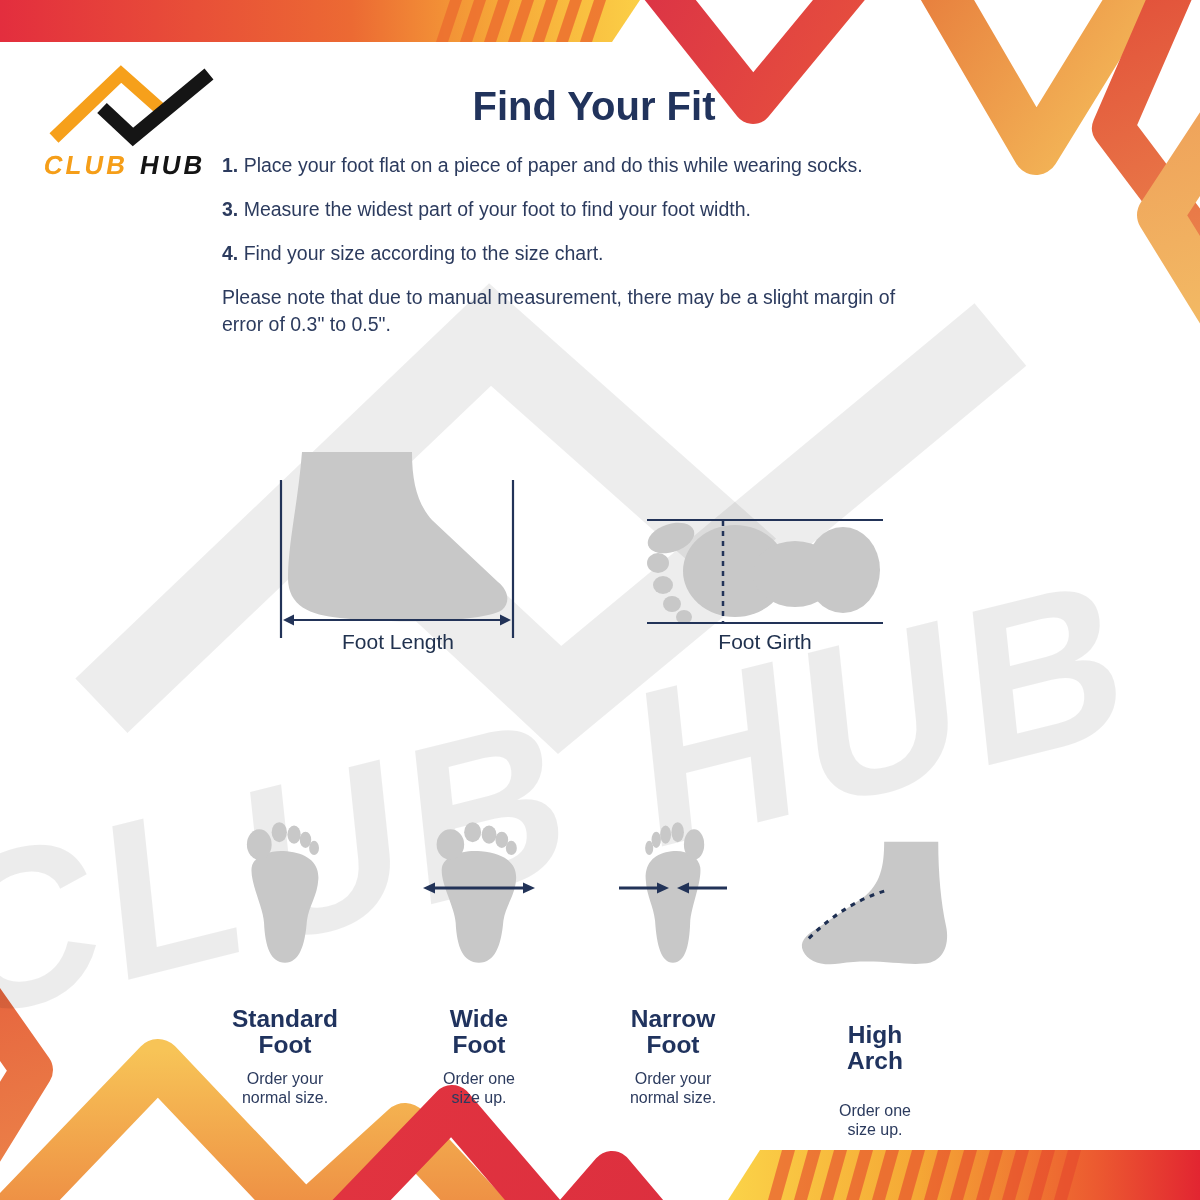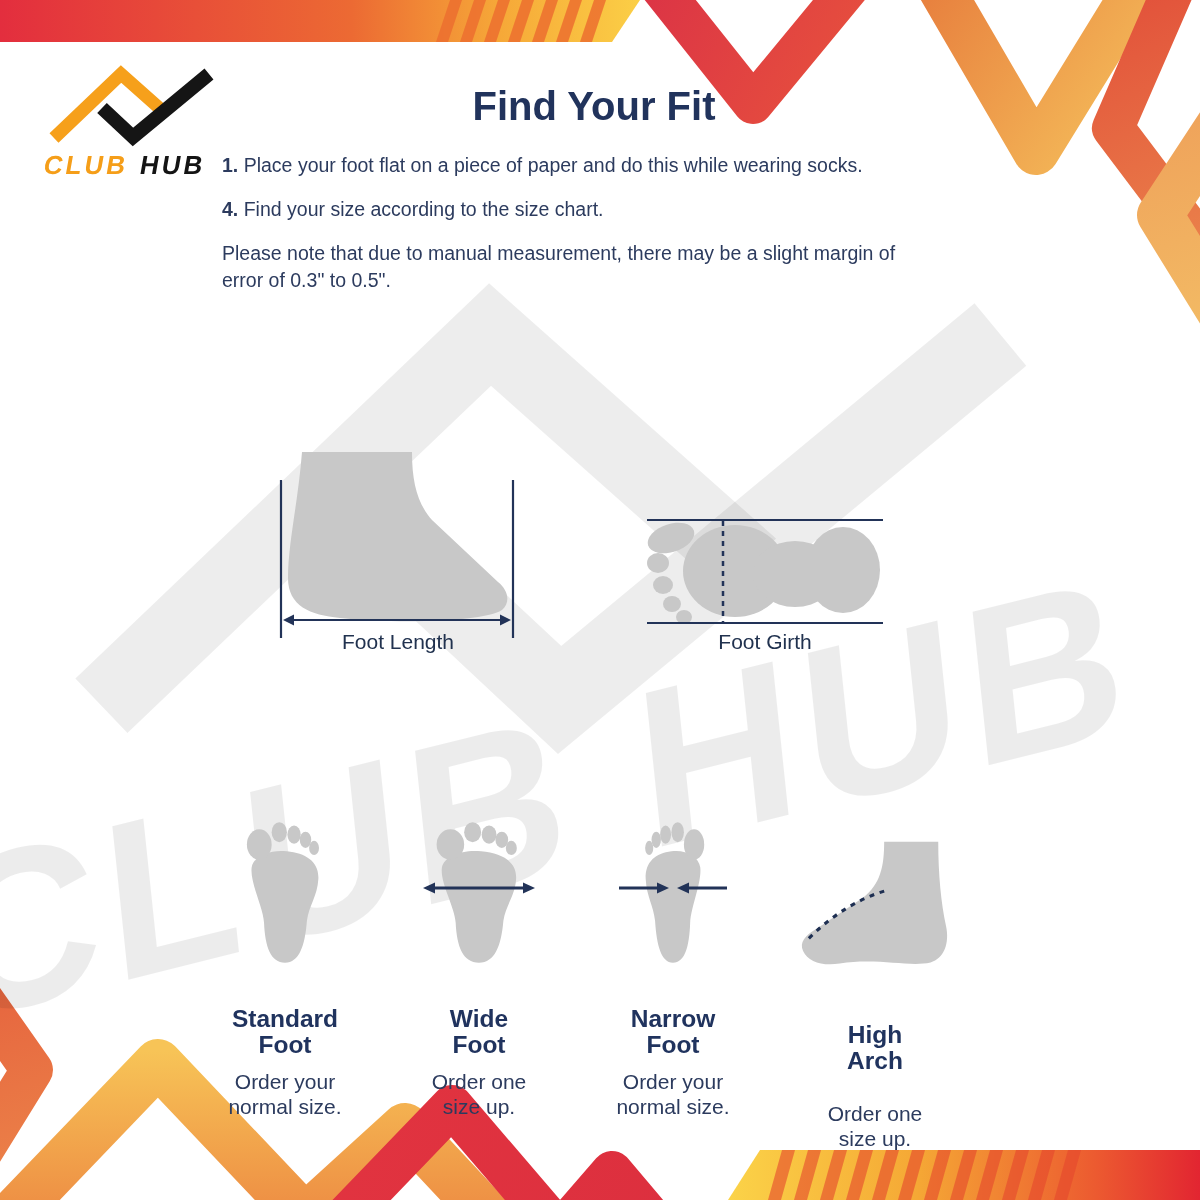--- a/index.html
+++ b/index.html
@@ -55,21 +55,21 @@
   .col1{left:185px;justify-content:center;} .col2{left:379px;} .col3{left:573px;} .col4{left:775px;gap:16px;}
   .icon-box{position:relative;height:172px;width:200px;display:flex;align-items:flex-end;justify-content:center;padding-bottom:0;box-sizing:border-box;}
   .icon-box svg.foot{margin-bottom:22px;}
   .arrow-overlay{position:absolute;left:50%;top:50px;transform:translateX(-50%);}
   .sg-title{
     margin-top:6px;text-align:center;white-space:pre-line;
     font-size:24.5px;font-weight:bold;color:#20335E;line-height:1.07;
   }
   .sg-advice{
     margin-top:12px;text-align:center;white-space:pre-line;
-    font-size:21px;color:#2C3B5E;line-height:1.17;
+    font-size:16px;color:#2C3B5E;line-height:1.17;
   }
 </style>
 </head>
 <body>
 
 <div class="canvas">
 
   <svg class="wm-mark" width="1200" height="1200" viewBox="0 0 1200 1200">
     <g transform="translate(-3,265) scale(5.8)" fill="none" stroke="rgba(0,0,0,0.07)">
       <path d="M18,76 L85,12 L130,52" stroke-width="13"></path>
@@ -184,20 +184,21 @@
       </svg>
       <div class="logo-text">
         <span class="lt-club">CLUB</span><span class="lt-hub">HUB</span>
       </div>
     </div>
 
     <h1 class="title">Find Your Fit</h1>
 
     <div class="steps">
       <p class="step"><b class="step-num">1.</b> <span class="step-text">Place your foot flat on a piece of paper and do this while wearing socks.</span></p>
+      <p class="step"><b class="step-num">3.</b> <span class="step-text">Measure the widest part of your foot to find your foot width.</span></p>
       <p class="step"><b class="step-num">4.</b> <span class="step-text">Find your size according to the size chart.</span></p>
       <p class="note">Please note that due to manual measurement, there may be a slight margin of
 error of 0.3" to 0.5".</p>
     </div>
 
     <div class="diagram diagram-length">
       <svg width="240" height="200" viewBox="0 0 240 200">
         <path d="M24,4 L134,4 C134,36 140,56 154,72 L220,134 C230,142 233,154 224,162
                  C205,174 120,176 62,170 C32,167 10,158 10,130 C10,95 20,55 24,4 Z" fill="#C8C8C8"></path>
         <g stroke="#223358" stroke-width="2.2">

